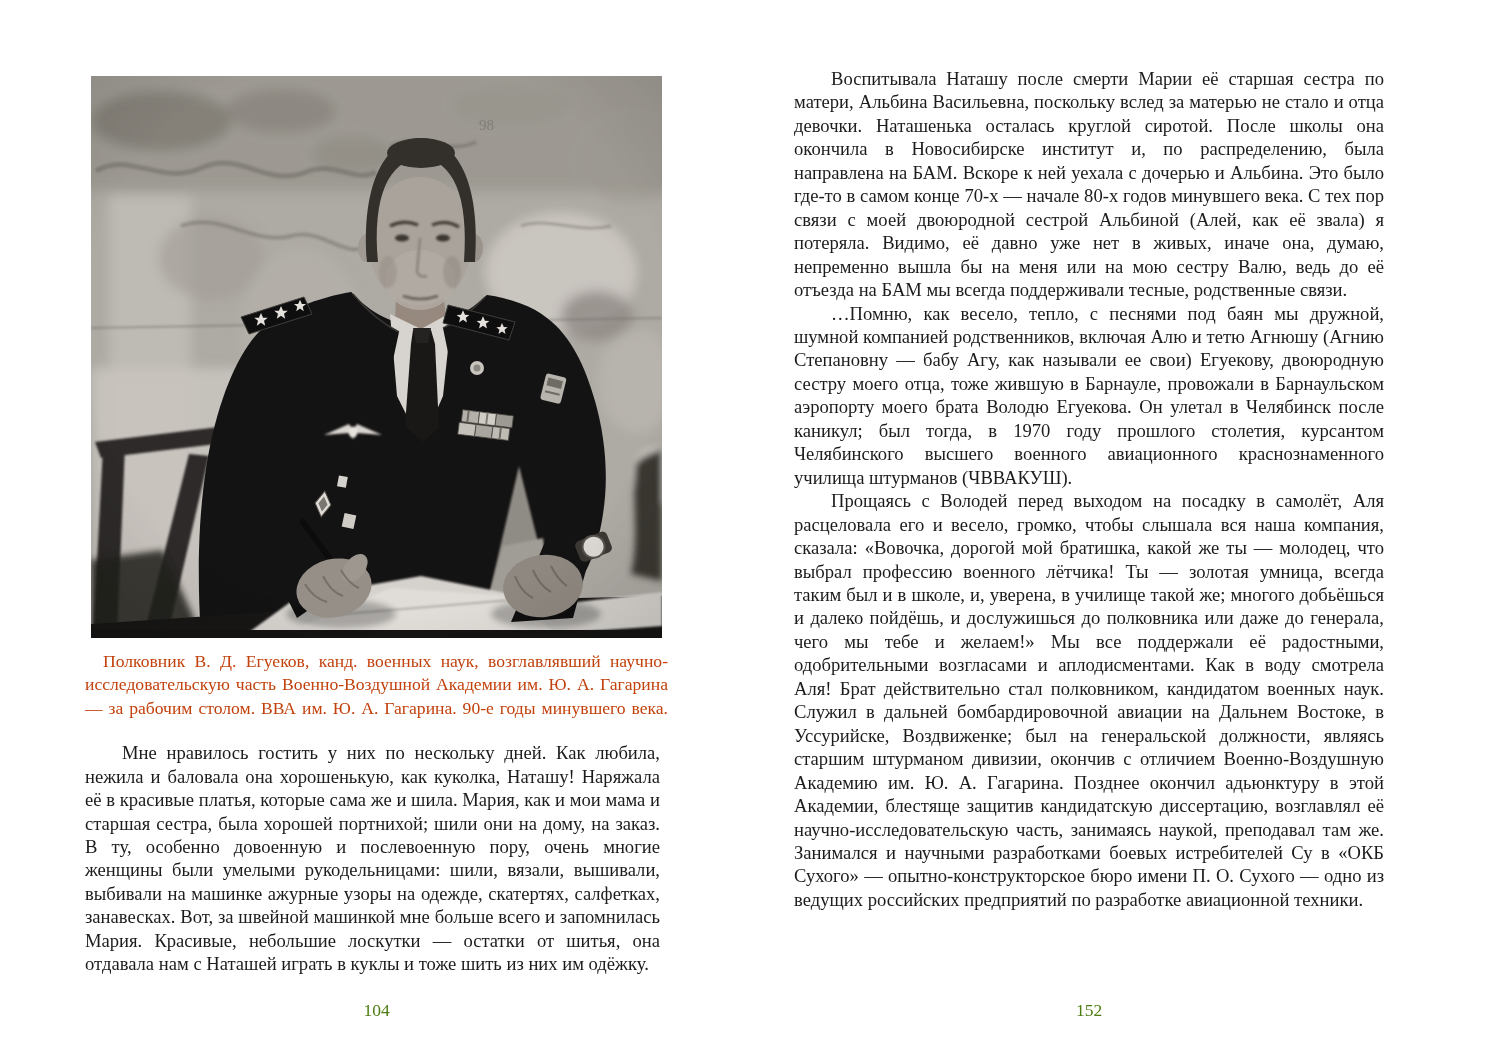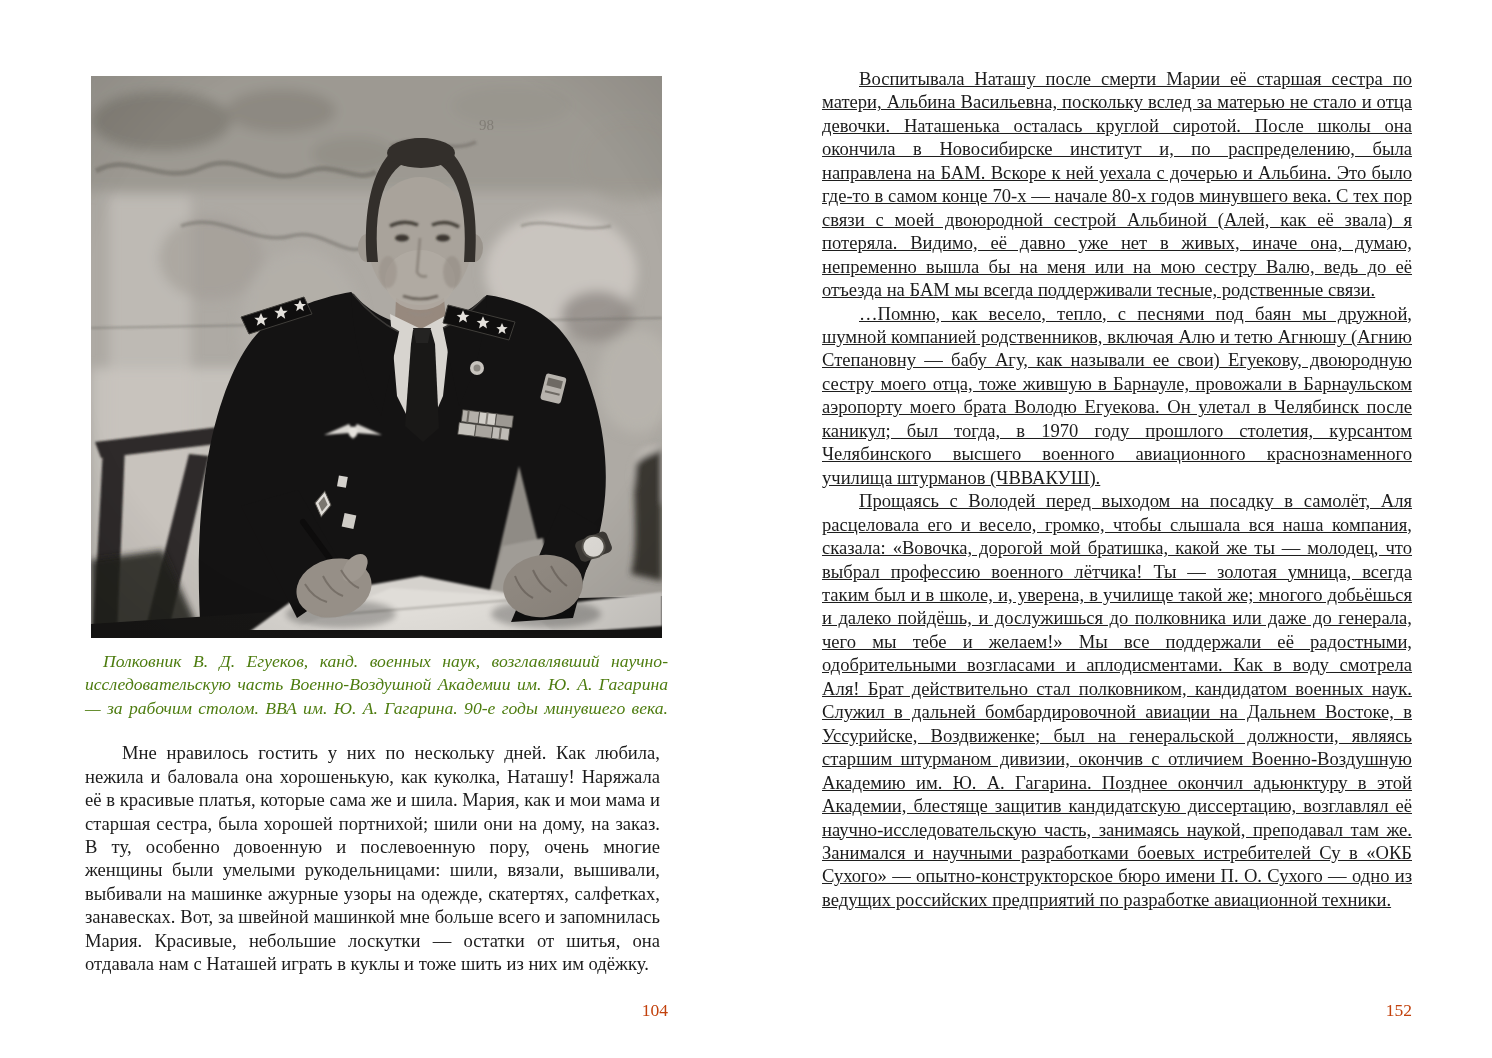--- a/index.html
+++ b/index.html
@@ -1,46 +1,45 @@
 <!DOCTYPE html>
 <html lang="ru"><head>
 <meta charset="utf-8">
 <style>
   html,body{margin:0;padding:0;background:#ffffff;}
   body{width:1492px;height:1058px;position:relative;overflow:hidden;
        font-family:"Liberation Serif","DejaVu Serif",serif;color:#1e1e1e;}
   .book{position:absolute;inset:0;background:#ffffff;}
   .page{position:absolute;top:0;height:1058px;}
   .page-left{left:85px;width:583px;}
-  .page-right{left:822px;width:590px;text-decoration:underline;}
+  .page-right{left:794px;width:590px;}
   figure{margin:0;}
   .photo{display:block;margin:76px 0 0 6px;width:571px;height:562px;}
   figcaption{
     margin:12px 0 0 0;
-    font-style:italic;
     font-size:17.6px;
     line-height:23.4px;
     text-align:justify;
     text-align-last:justify;
     text-indent:18px;
-    color:#4d7c0f;
+    color:#c2410c;
   }
   .body-para{
     margin:21px 8px 0 0;
     font-size:18.6px;
     line-height:23.45px;
     text-align:justify;
     text-indent:37px;
     color:#1c1c1c;
   }
   .page-right .flow{padding-top:67px;}
   .page-right .body-para{margin:0;}
   .pagenum{
     position:absolute;top:1000px;left:0;width:100%;
-    text-align:right;font-size:17.5px;color:#c2410c;
+    text-align:center;font-size:17.5px;color:#4d7c0f;
   }
 </style>
 </head>
 <body>
 
 <div class="book">
 
   <div class="page page-left">
 
     <figure>

